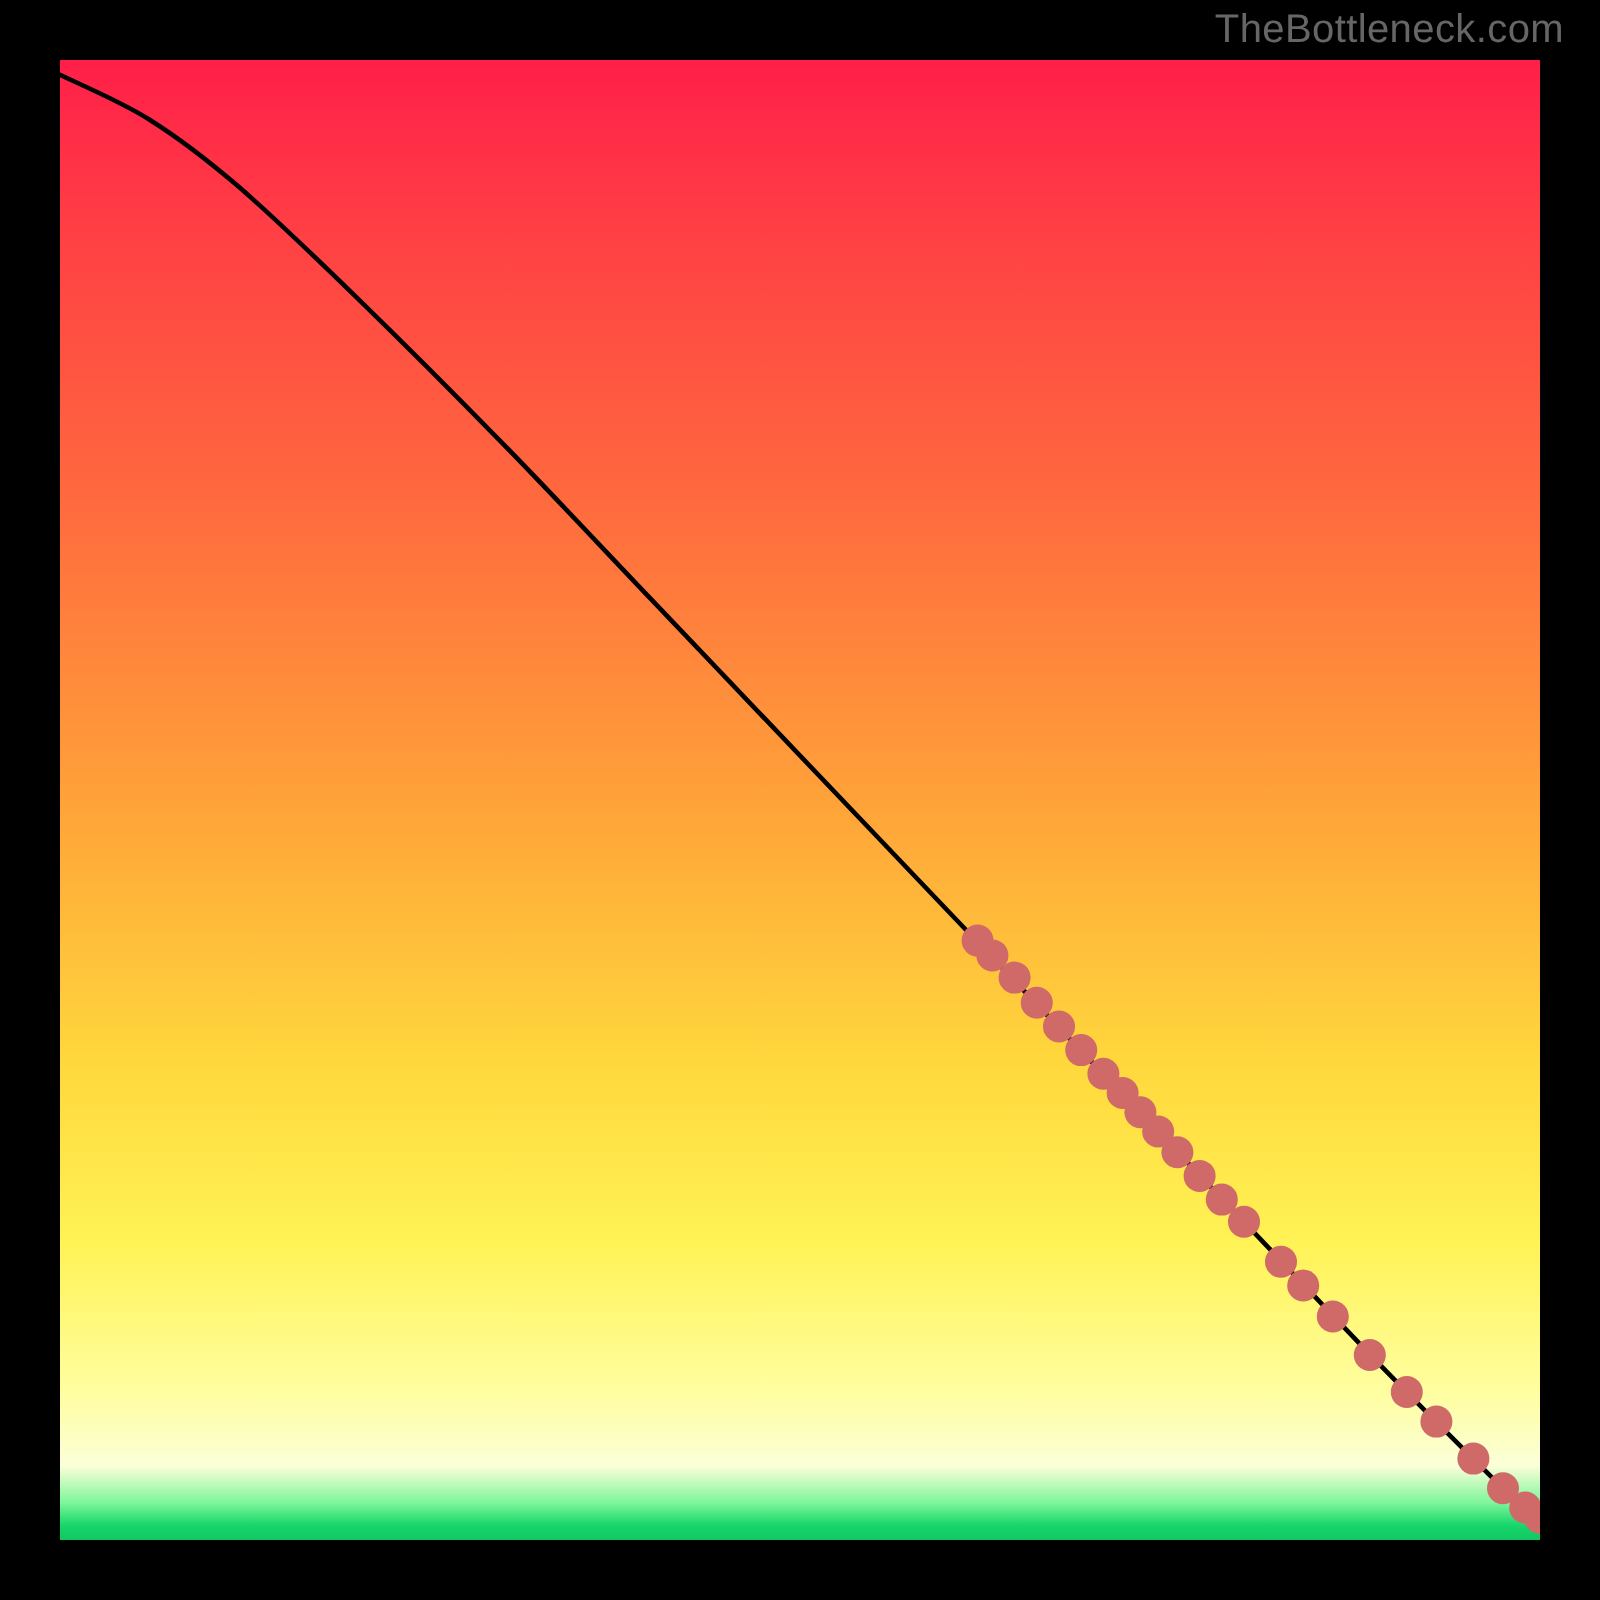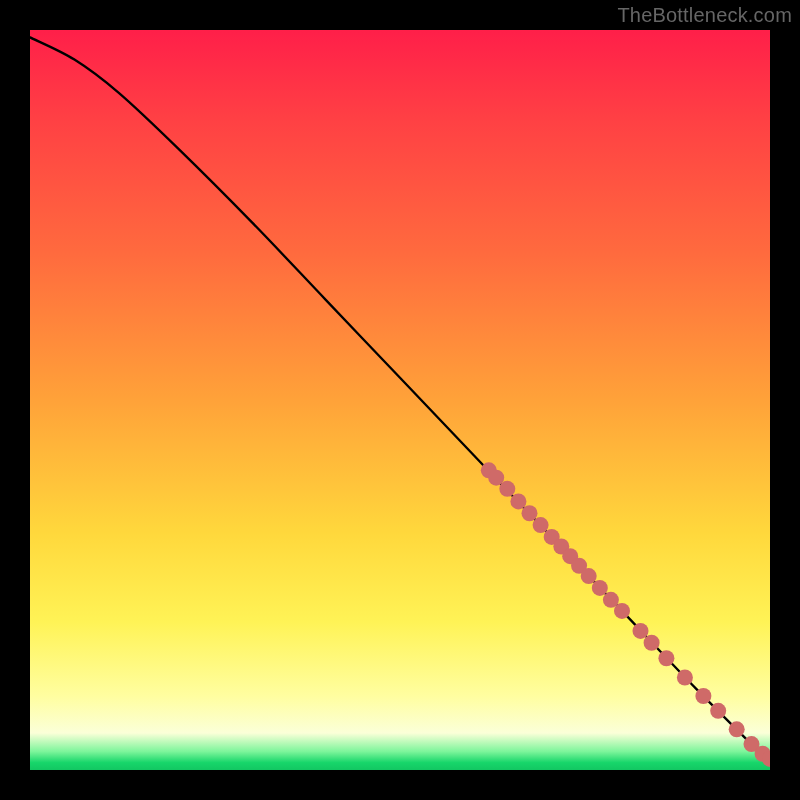--- a/index.html
+++ b/index.html
@@ -12,21 +12,21 @@
     overflow: hidden;
   }
   .stage {
     position: relative;
     width: 800px;
     height: 800px;
   }
   .watermark {
     position: absolute;
     top: 4px;
-    right: 8px;
+    right: 18px;
     color: #666;
     font-size: 20px;
     letter-spacing: 0.2px;
     z-index: 10;
   }
   .plot-area {
     position: absolute;
     left: 30px;
     top: 30px;
     width: 740px;

